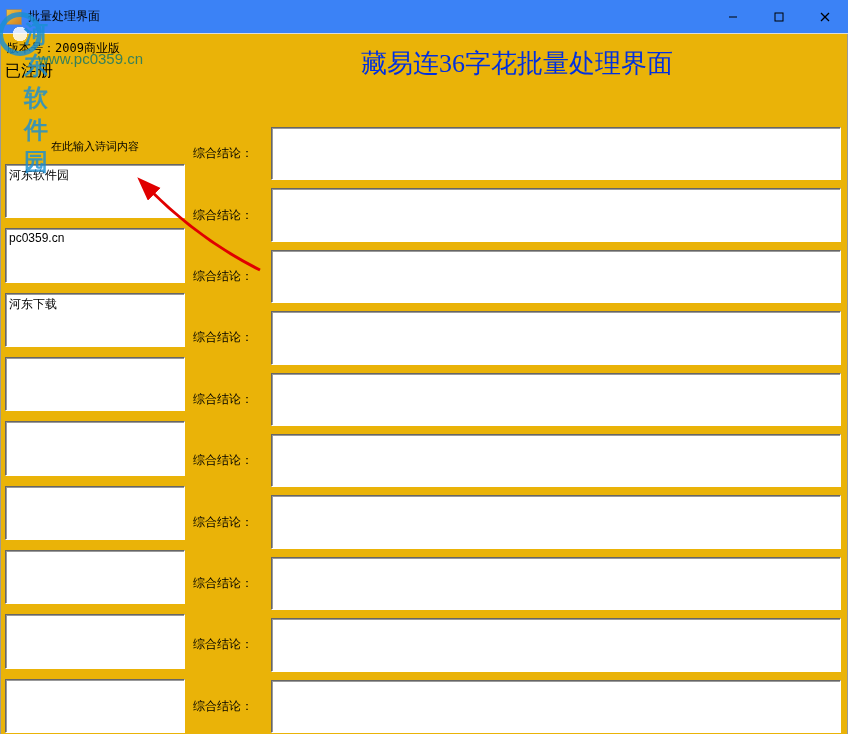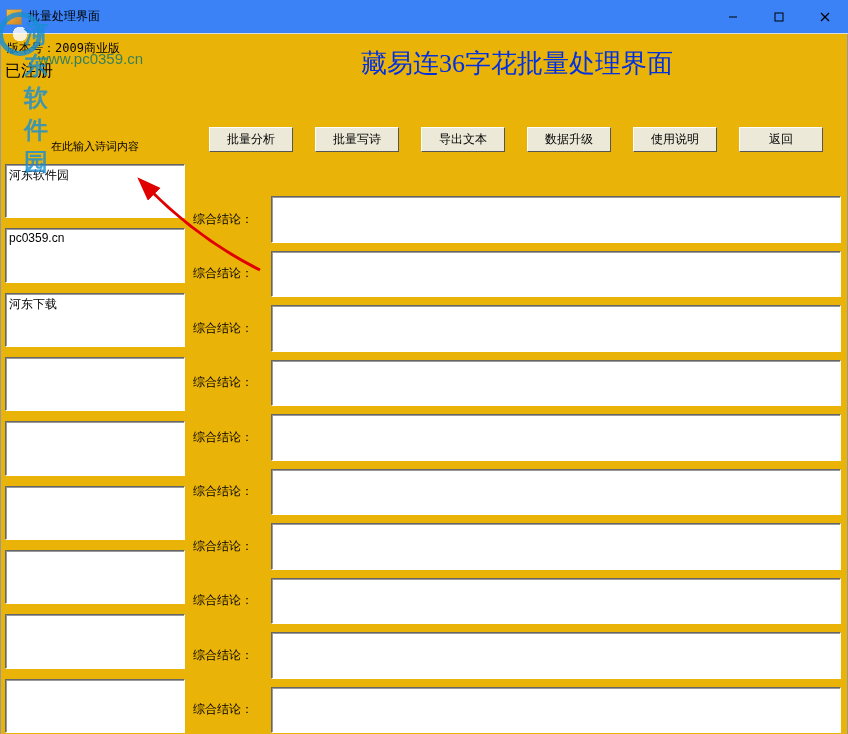--- a/index.html
+++ b/index.html
@@ -209,28 +209,20 @@
       <textarea class="sunken" style=""></textarea>
       <textarea class="sunken" style=""></textarea>
       <textarea class="sunken" style=""></textarea>
       <textarea class="sunken" style=""></textarea>
       <textarea class="sunken" style=""></textarea>
     </div>
   </div>
 
   <div class="right-pane">
     <div class="main-title">藏易连36字花批量处理界面</div>
-    <div class="toolbar">
-      <button class="btn">批量分析</button>
-      <button class="btn">批量写诗</button>
-      <button class="btn">导出文本</button>
-      <button class="btn">数据升级</button>
-      <button class="btn">使用说明</button>
-      <button class="btn">返回</button>
-    </div>
     <div class="results">
       <div class="result-row">
         <span class="result-label">综合结论：</span>
         <textarea class="sunken" style=""></textarea>
       </div>
       <div class="result-row">
         <span class="result-label">综合结论：</span>
         <textarea class="sunken" style=""></textarea>
       </div>
       <div class="result-row">

